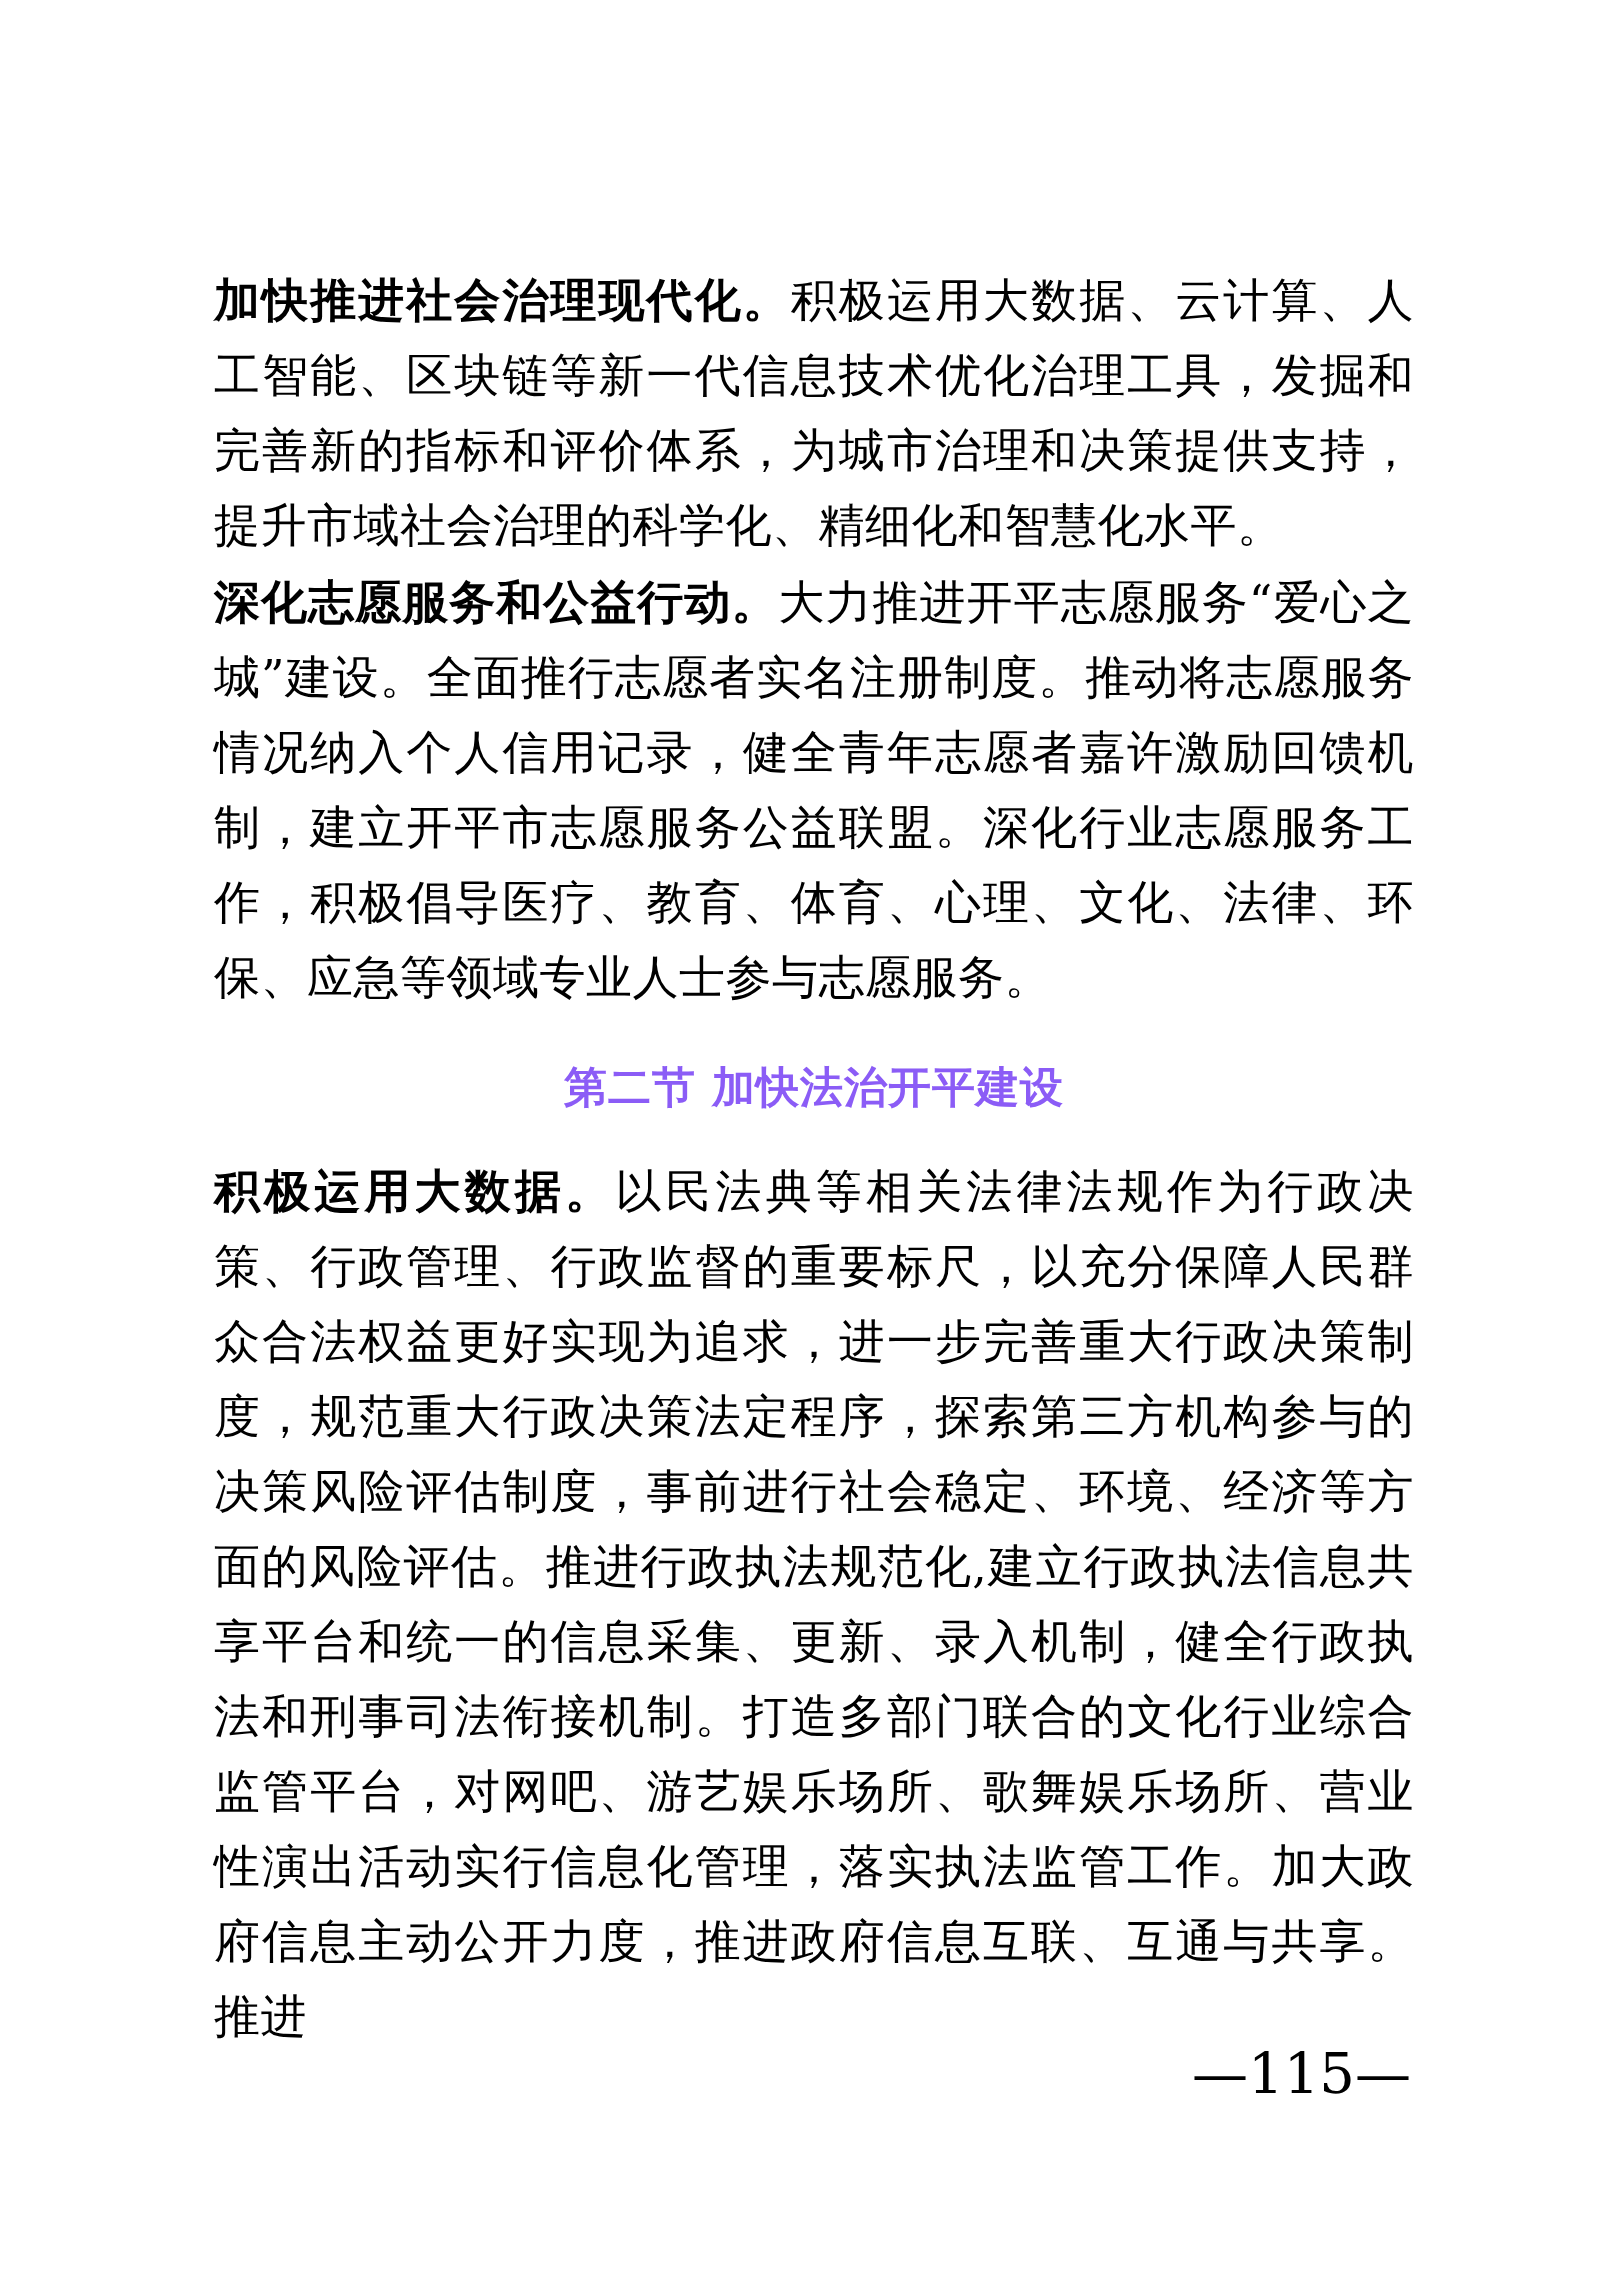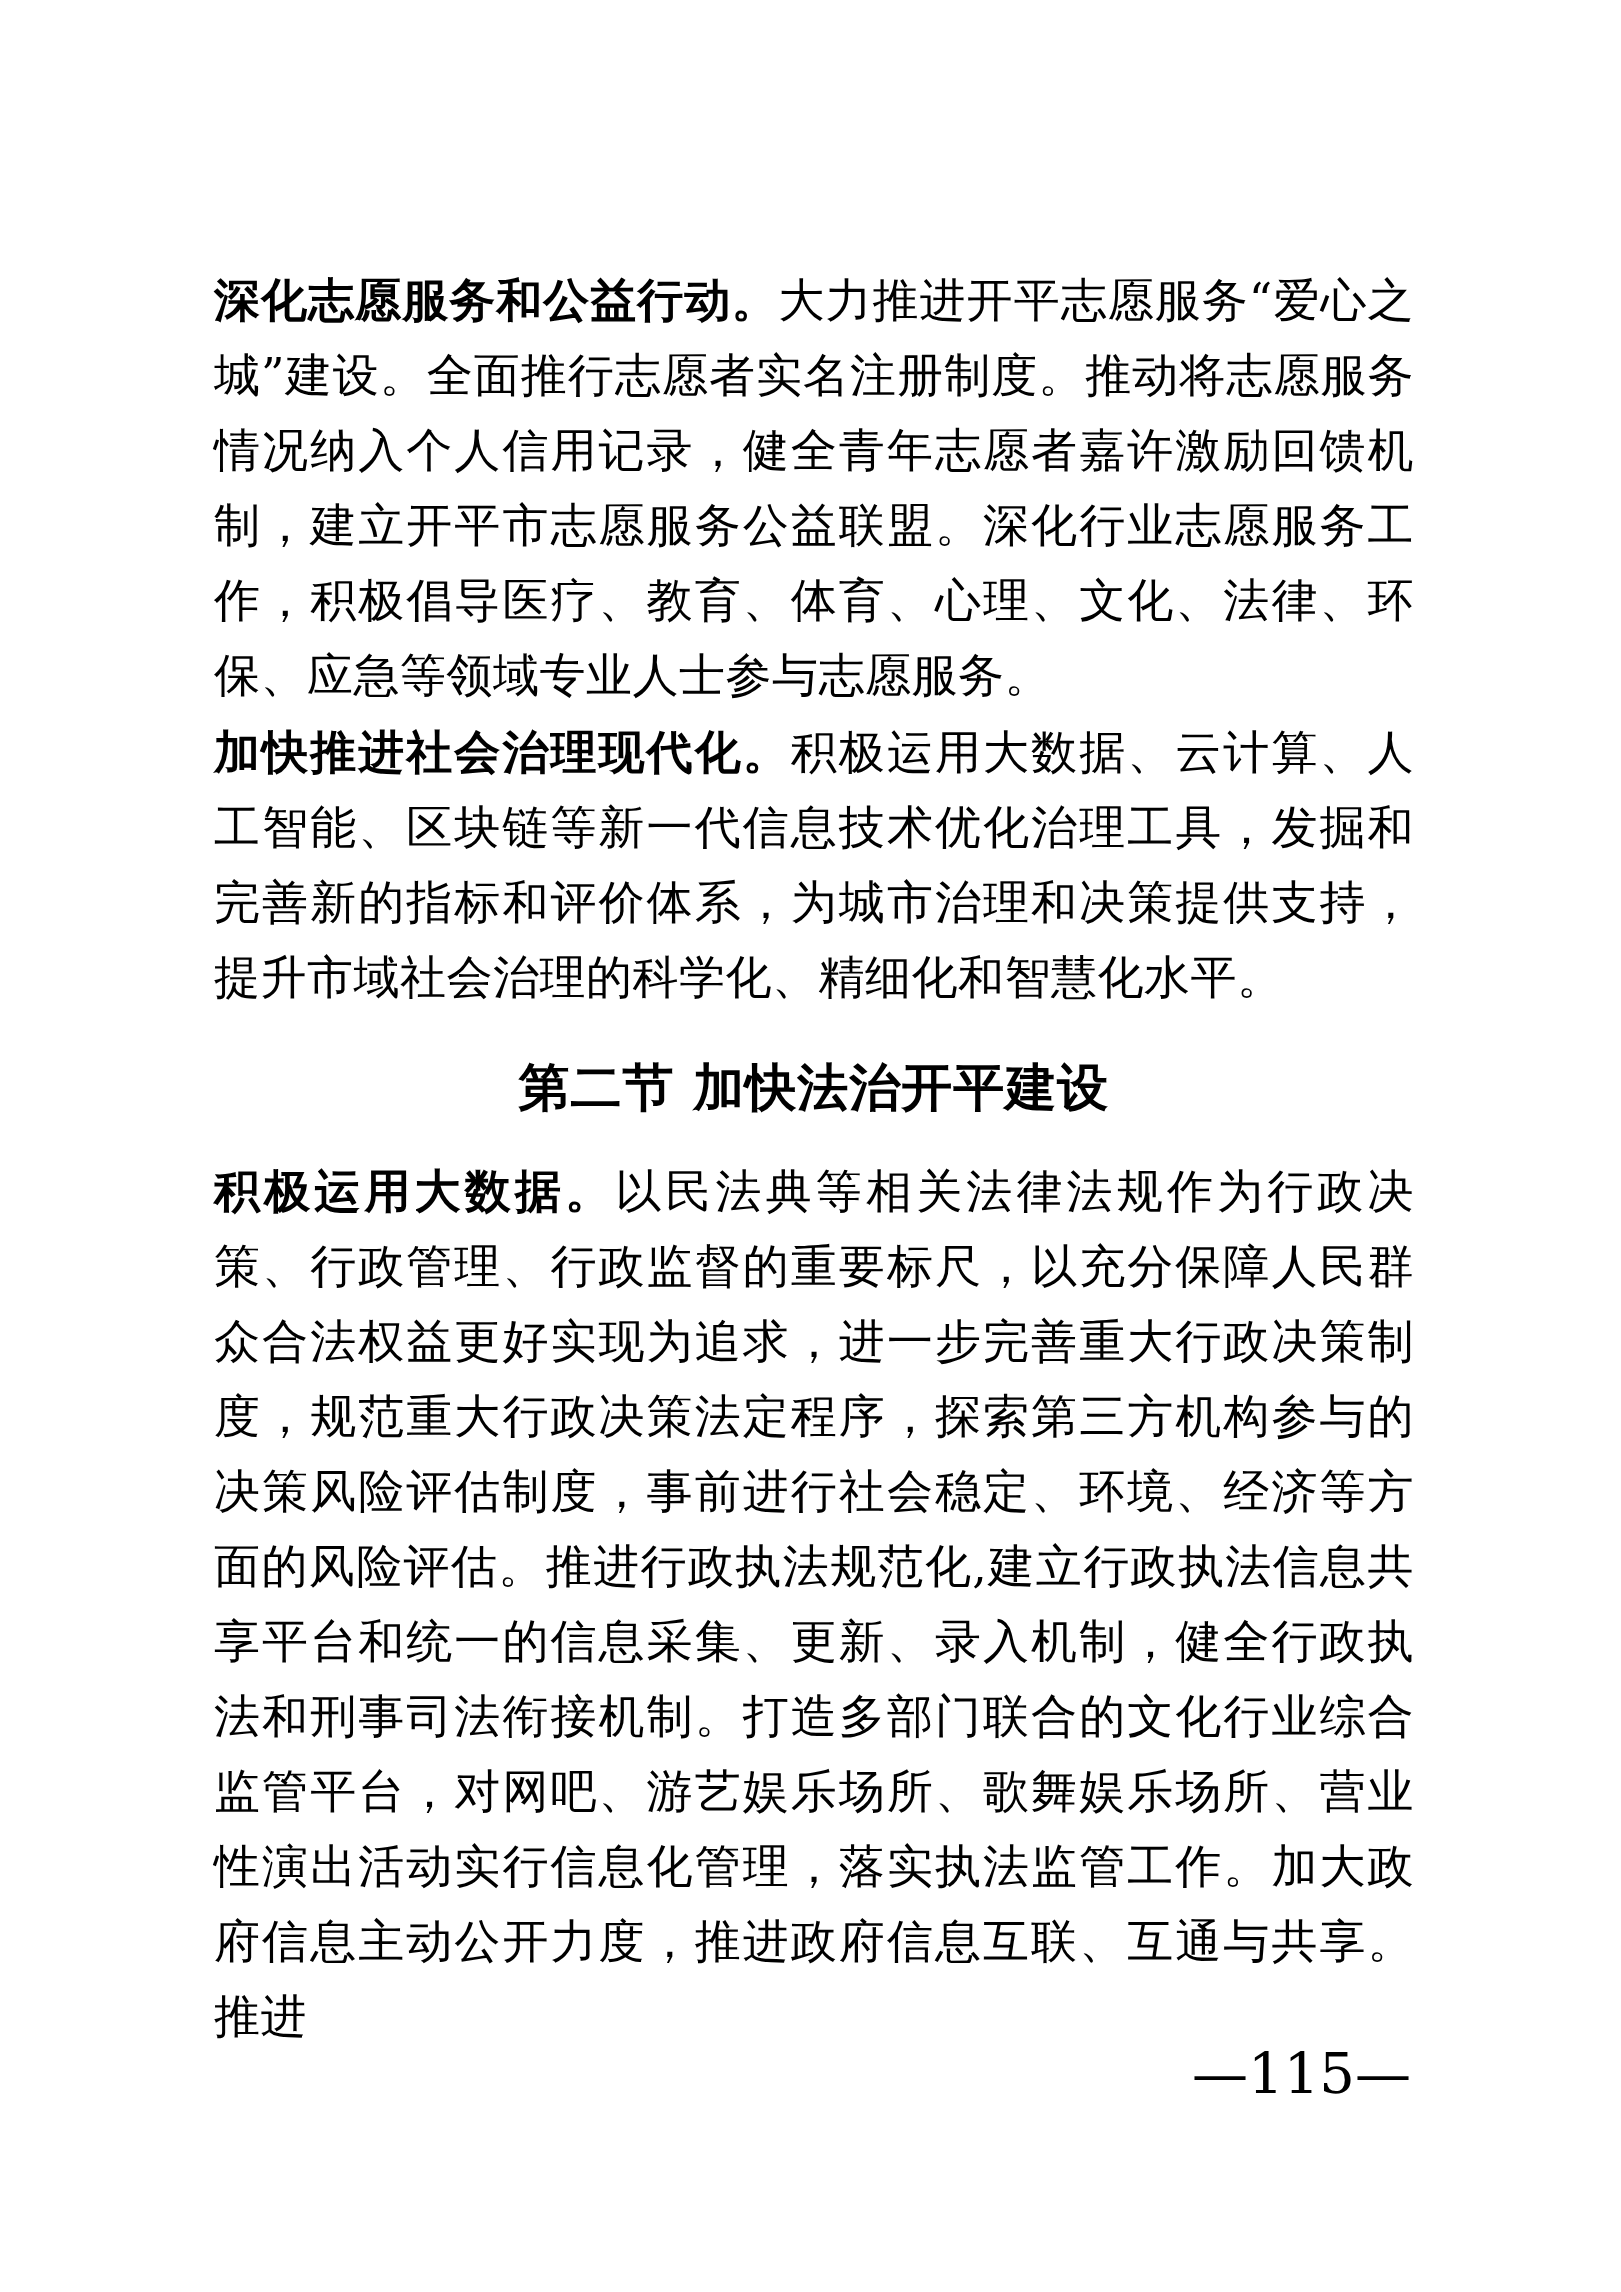--- a/index.html
+++ b/index.html
@@ -40,24 +40,24 @@
   }
 
   .para .lead {
     font-weight: bold;
     letter-spacing: 0.5px;
   }
 
   
   .section-heading {
     font-family: "DejaVu Sans", "Liberation Sans", sans-serif;
-    font-size: 51px;
+    font-size: 43px;
     font-weight: bold;
     line-height: 75px;
-    color: #000000;
+    color: #8b5cf6;
     text-align: center;
     margin: 35px 0 29px 0;
     letter-spacing: 1px;
   }
 
   
   #page-number {
     position: absolute;
     right: 210px;
     top: 2041px;
@@ -69,25 +69,25 @@
   }
 </style>
 </head>
 <body>
 
 <div id="page">
 
   <div id="content">
 
     <p class="para">
-      <span class="lead">深化志愿服务和公益行动。</span><span>大力推进开平志愿服务“爱心之城”建设。全面推行志愿者实名注册制度。推动将志愿服务情况纳入个人信用记录，健全青年志愿者嘉许激励回馈机制，建立开平市志愿服务公益联盟。深化行业志愿服务工作，积极倡导医疗、教育、体育、心理、文化、法律、环保、应急等领域专业人士参与志愿服务。</span>
+      <span class="lead">加快推进社会治理现代化。</span><span>积极运用大数据、云计算、人工智能、区块链等新一代信息技术优化治理工具，发掘和完善新的指标和评价体系，为城市治理和决策提供支持，提升市域社会治理的科学化、精细化和智慧化水平。</span>
     </p>
 
     <p class="para">
-      <span class="lead">加快推进社会治理现代化。</span><span>积极运用大数据、云计算、人工智能、区块链等新一代信息技术优化治理工具，发掘和完善新的指标和评价体系，为城市治理和决策提供支持，提升市域社会治理的科学化、精细化和智慧化水平。</span>
+      <span class="lead">深化志愿服务和公益行动。</span><span>大力推进开平志愿服务“爱心之城”建设。全面推行志愿者实名注册制度。推动将志愿服务情况纳入个人信用记录，健全青年志愿者嘉许激励回馈机制，建立开平市志愿服务公益联盟。深化行业志愿服务工作，积极倡导医疗、教育、体育、心理、文化、法律、环保、应急等领域专业人士参与志愿服务。</span>
     </p>
 
     <h2 class="section-heading">第二节 加快法治开平建设</h2>
 
     <p class="para">
       <span class="lead">积极运用大数据。</span><span>以民法典等相关法律法规作为行政决策、行政管理、行政监督的重要标尺，以充分保障人民群众合法权益更好实现为追求，进一步完善重大行政决策制度，规范重大行政决策法定程序，探索第三方机构参与的决策风险评估制度，事前进行社会稳定、环境、经济等方面的风险评估。推进行政执法规范化,建立行政执法信息共享平台和统一的信息采集、更新、录入机制，健全行政执法和刑事司法衔接机制。打造多部门联合的文化行业综合监管平台，对网吧、游艺娱乐场所、歌舞娱乐场所、营业性演出活动实行信息化管理，落实执法监管工作。加大政府信息主动公开力度，推进政府信息互联、互通与共享。推进</span>
     </p>
 
   </div>
 

